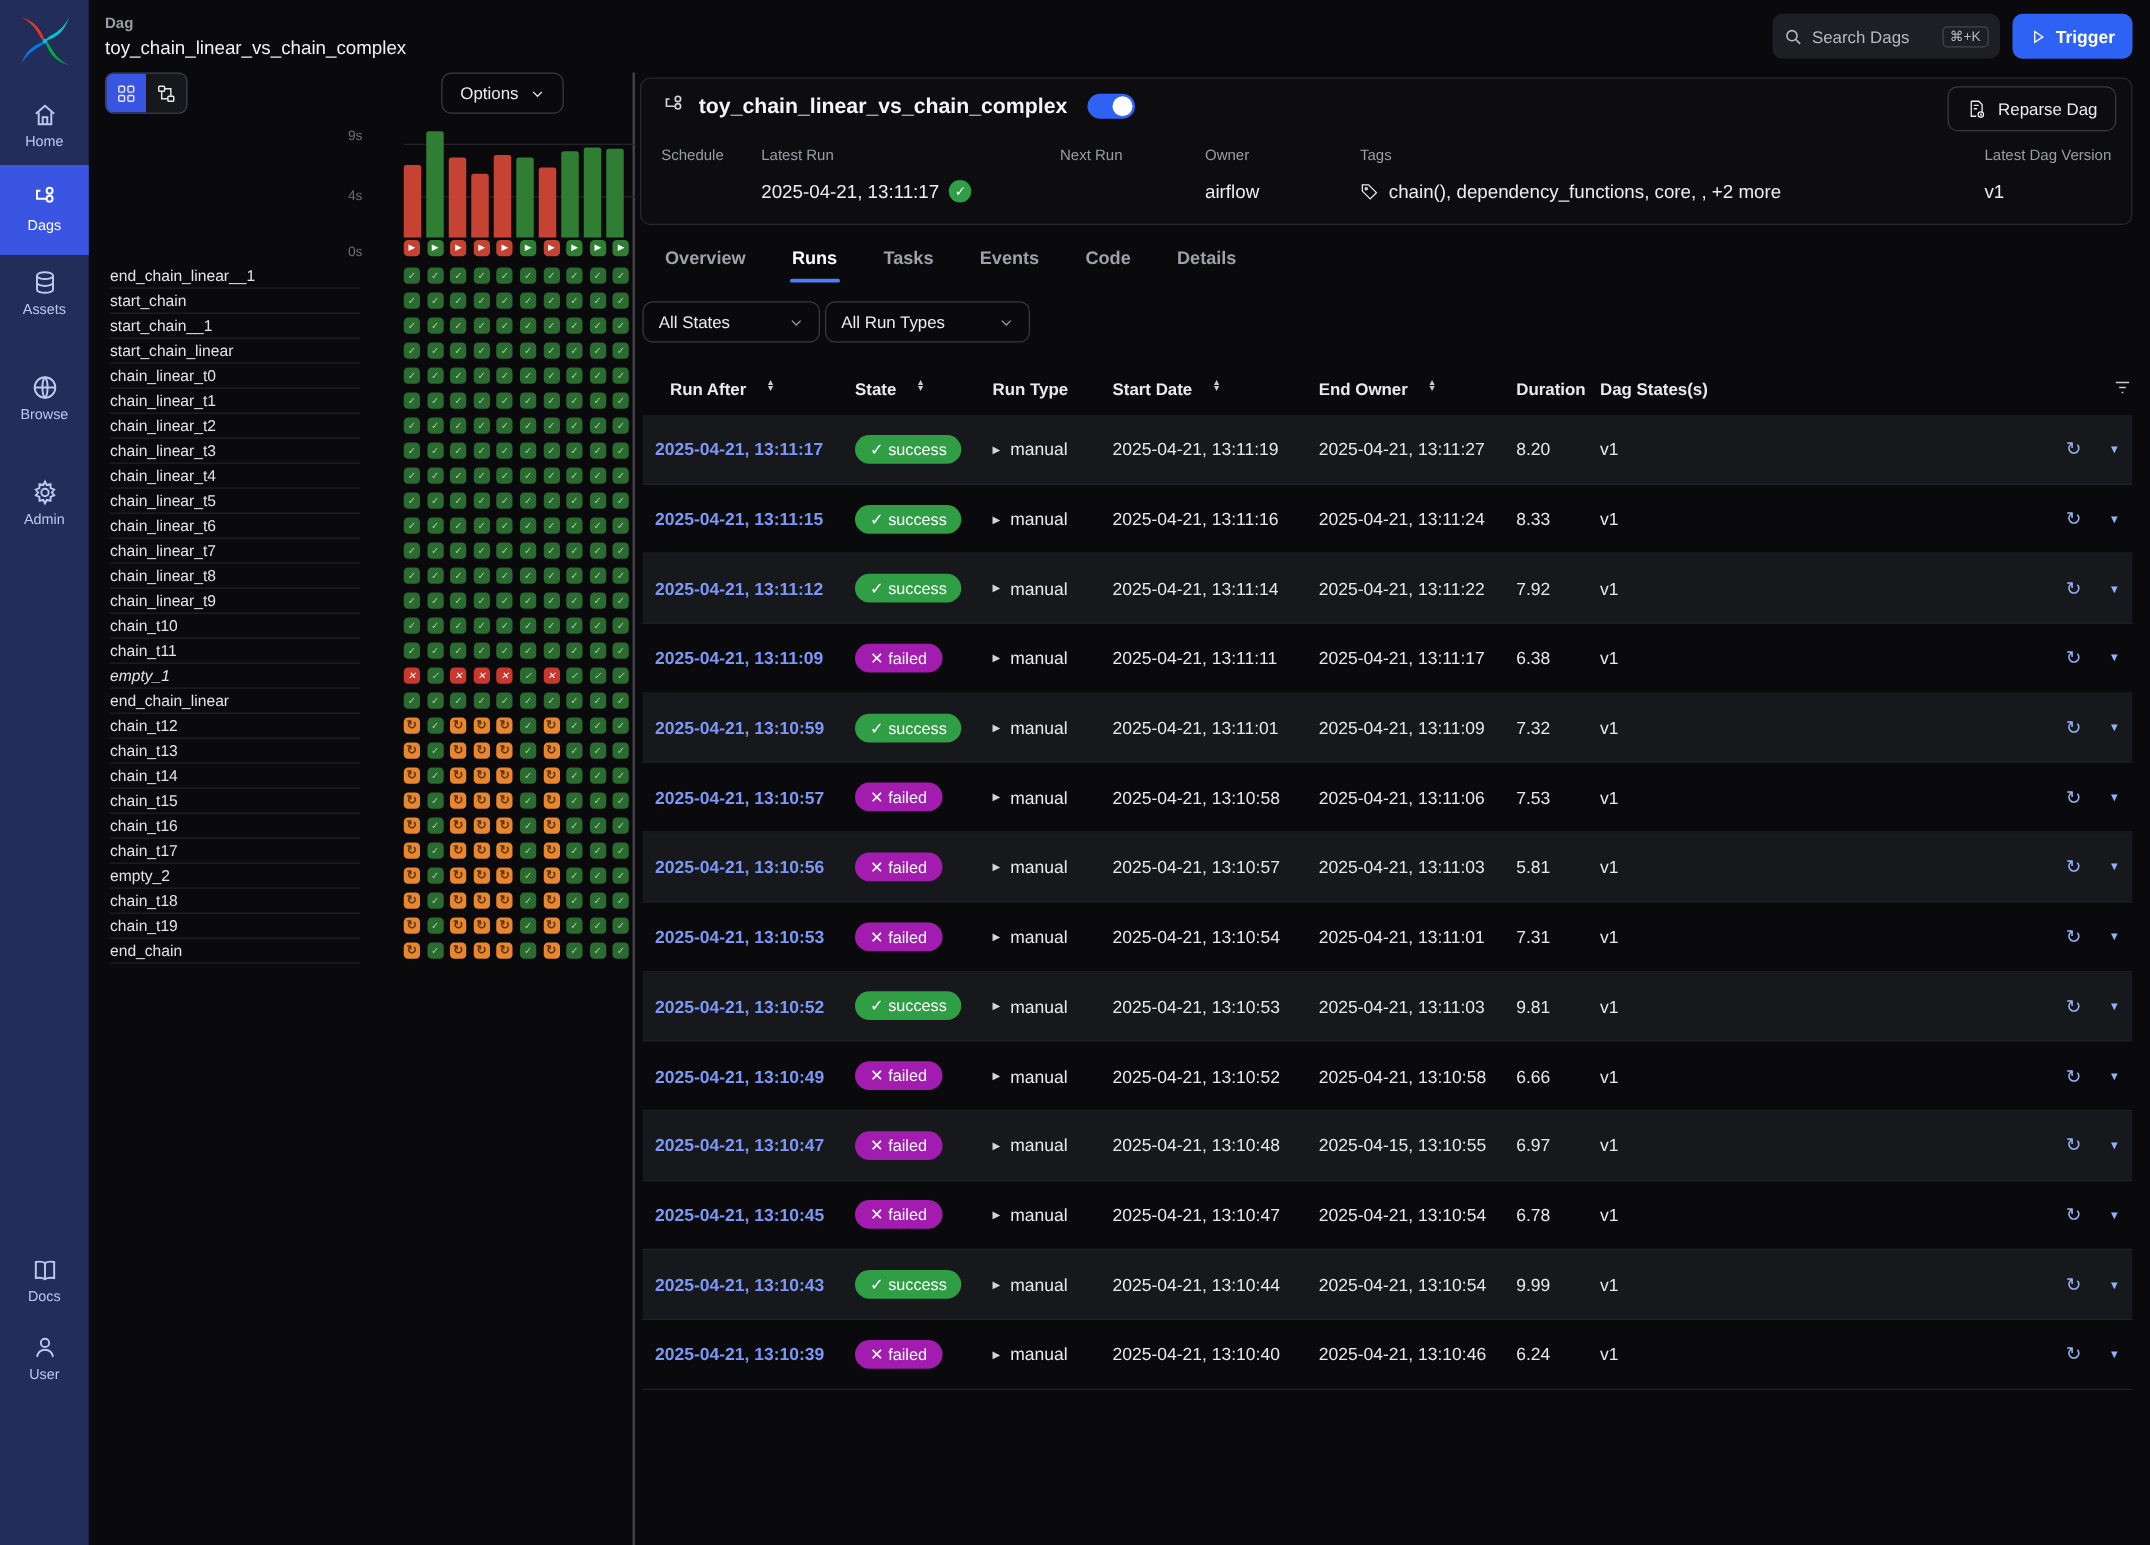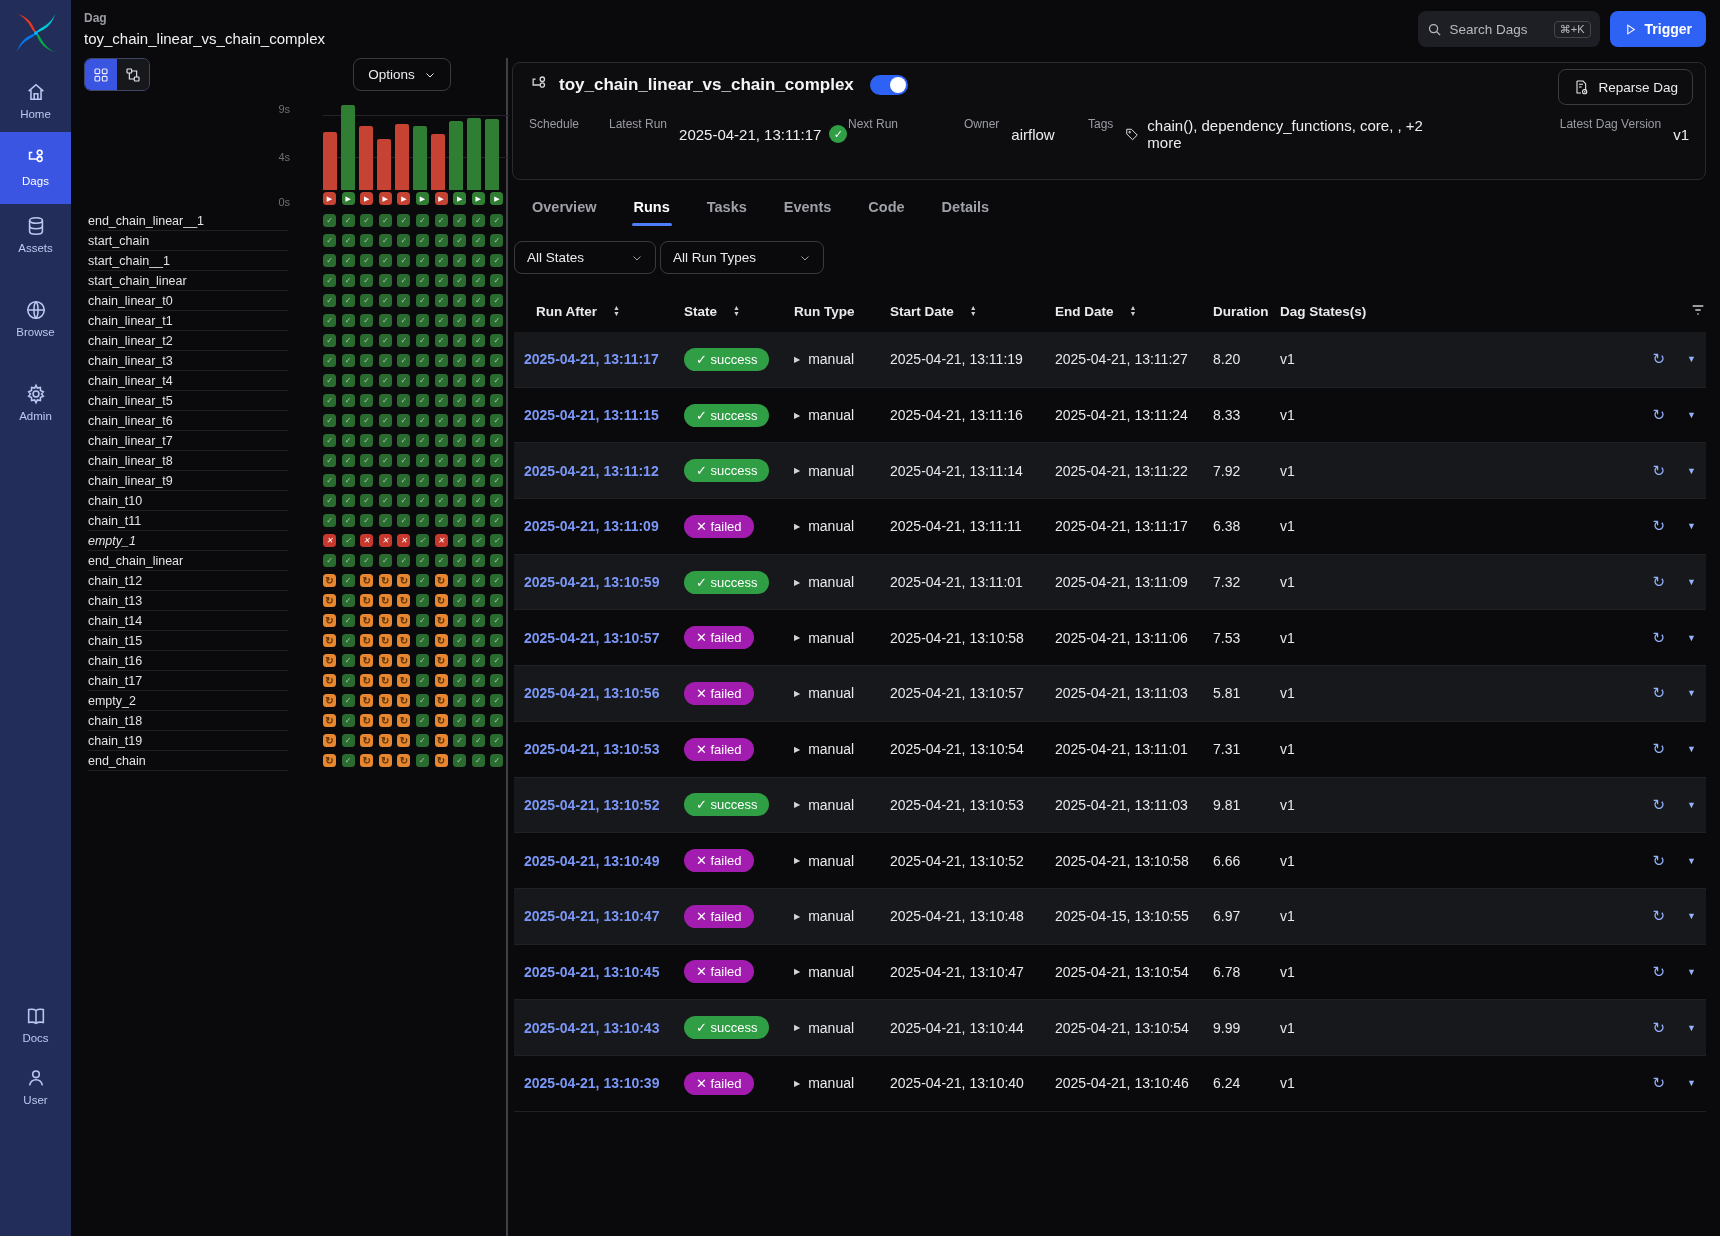--- a/index.html
+++ b/index.html
@@ -76,21 +76,21 @@
   .dag-title { font-size:17px; font-weight:bold; color:#f5f5f7; }
   .toggle { width:38px; height:20px; border-radius:10px; background:#2e62f5; position:relative;
     margin-left:6px; cursor:pointer; }
   .toggle .knob { position:absolute; right:2px; top:2px; width:16px; height:16px;
     border-radius:50%; background:#fff; }
   .reparse-btn { position:absolute; right:12px; top:6px; height:36px; border:1px solid #3a3b41;
     background:transparent; border-radius:8px; color:#ececef; font-size:13.5px; display:flex;
     align-items:center; gap:9px; padding:0 14px; cursor:pointer; font-family:inherit; }
   .reparse-btn svg { width:16px; height:16px; stroke:#ececef; fill:none; stroke-width:1.6; }
   .fields { display:flex; margin-top:22px; }
-  .field { display:flex; flex-direction:row; gap:12px; }
+  .field { display:flex; flex-direction:column; gap:12px; }
   .f-label { font-size:12px; color:#9b9da4; }
   .f-value { font-size:15px; color:#ededf0; display:flex; align-items:center; gap:8px; min-height:20px; }
   .badge-ok { width:18px; height:18px; border-radius:50%; background:#2f9e44; color:#fff;
     font-size:11px; display:flex; align-items:center; justify-content:center; }
   .tagicon { width:15px; height:15px; stroke:#ededf0; fill:none; stroke-width:1.6; }
 
   .tabs { position:absolute; left:20px; top:132px; display:flex; gap:33px; }
   .tab { font-size:14.5px; font-weight:bold; color:#9fa1a8; padding:9px 2px 11px; cursor:pointer;
     position:relative; }
   .tab.active { color:#ffffff; }
@@ -101,21 +101,21 @@
   .select-btn { height:33px; border:1px solid #393a40; background:transparent; border-radius:8px;
     color:#ececef; font-size:13.5px; display:flex; align-items:center; padding:0 12px;
     cursor:pointer; font-family:inherit; }
   .select-btn .sel-label { flex:1; text-align:left; }
   .select-btn svg { width:12px; height:12px; stroke:#9fa1a8; fill:none; stroke-width:2; }
   .sel-states { width:142px; }
   .sel-types { width:164px; }
 
   .thead { position:absolute; left:4px; right:14px; top:232px; height:42px; display:flex;
     align-items:center; font-size:13.5px; font-weight:bold; color:#eaeaec; }
-  .th { display:flex; align-items:center; gap:16px; }
+  .th { display:flex; align-items:flex-start; gap:16px; }
   .sort { display:flex; flex-direction:column; font-size:7px; line-height:0.85; color:#caccd2;
     cursor:pointer; }
   .th-filter { margin-left:auto; cursor:pointer; }
   .th-filter svg { width:16px; height:16px; stroke:#caccd2; fill:none; stroke-width:2; }
 
   .tbody { position:absolute; left:4px; right:14px; top:274px; bottom:0; overflow:hidden; }
   .trow { height:55.7px; display:flex; align-items:center; border-bottom:1px solid #202125;
     font-size:14px; }
   .trow.alt { background:#17181c; }
   .c-runafter { width:170px; padding-left:10px; }
@@ -806,21 +806,21 @@
           <span class="sort">▲<br>▼</span>
         </div>
         <div class="th c-runtype">
           <span>Run Type</span>
         </div>
         <div class="th c-start">
           <span>Start Date</span>
           <span class="sort">▲<br>▼</span>
         </div>
         <div class="th c-end">
-          <span>End Date</span>
+          <span>End Owner</span>
           <span class="sort">▲<br>▼</span>
         </div>
         <div class="th c-dur">
           <span>Duration</span>
         </div>
         <div class="th c-ver">
           <span>Dag States(s)</span>
         </div>
         <span class="th-filter"><svg viewBox="0 0 24 24">
             <path d="M4 6 H20 M8 12 H16 M11 18 H13"></path>

